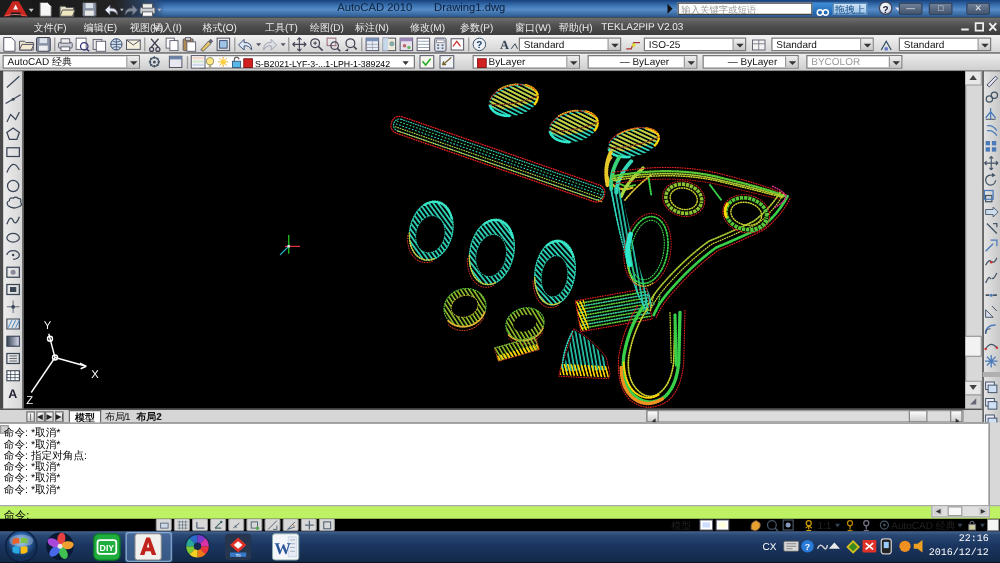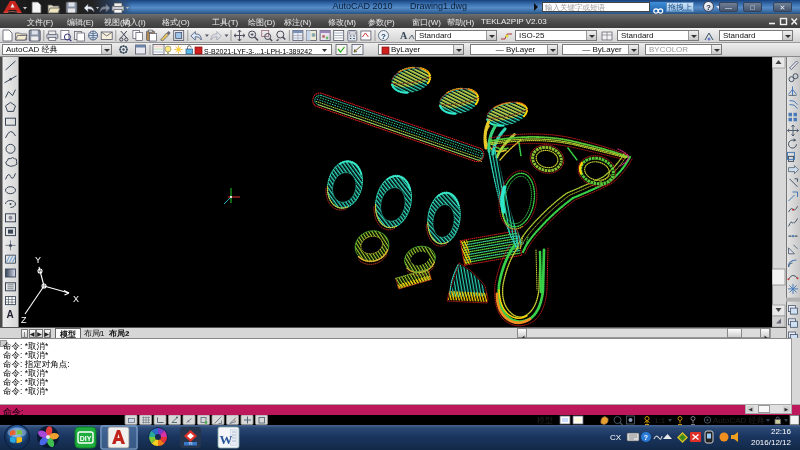--- a/index.html
+++ b/index.html
@@ -2,21 +2,21 @@
 <html><head>
 <meta charset="utf-8">
 <style>
 *{margin:0;padding:0;box-sizing:border-box;}
 html,body{width:800px;height:450px;overflow:hidden;background:#000;font-family:"Liberation Sans",sans-serif;}
 #root{position:absolute;left:0;top:0;width:800px;height:450px;}
 .abs{position:absolute;}
 
 #title{left:0;top:0;width:800px;height:14px;background:linear-gradient(180deg,#16427e 0%,#3a70af 30%,#578cc8 55%,#37689f 85%,#27527e 100%);}
 #titledark{left:0;top:0;width:132px;height:14px;background:linear-gradient(90deg,#141414 0%,#232323 70%,#2c4a74 92%,rgba(40,70,110,0) 100%);}
-#titletext{left:207px;top:1px;width:260px;height:12px;color:#0b1f3a;font-size:9px;text-align:right;white-space:nowrap;}
+#titletext{left:207px;top:1px;width:260px;height:12px;color:#0b1f3a;font-size:9px;text-align:center;white-space:nowrap;}
 
 .wbtn{position:absolute;top:2px;width:19px;height:10px;border-radius:2px;background:linear-gradient(#6e7f96,#45556d);border:1px solid #33435c;color:#e8ecf2;font-size:7px;line-height:9px;text-align:center;}
 
 #menu{left:0;top:14px;width:800px;height:14px;background:linear-gradient(180deg,#6e6e6e 0%,#4e4e4e 50%,#3c3c3c 100%);color:#ececec;font-size:8px;}
 #menu span{position:absolute;top:2.5px;white-space:nowrap;}
 
 #tb1{left:0;top:28px;width:800px;height:15px;background:linear-gradient(180deg,#f2f2f2,#d4d4d4);border-bottom:1px solid #9a9a9a;}
 #tb2{left:0;top:43px;width:800px;height:14px;background:linear-gradient(180deg,#ededed,#cfcfcf);border-bottom:1px solid #8a8a8a;}
 .combo{position:absolute;height:11px;background:#fff;border:1px solid #7a7a7a;font-size:8px;color:#111;line-height:9px;padding-left:3px;white-space:nowrap;overflow:hidden;}
 .combo .arr{position:absolute;right:0;top:0;width:10px;height:100%;background:linear-gradient(#f0f0f0,#c8c8c8);border-left:1px solid #999;}
@@ -27,25 +27,25 @@
 #rtool{left:786px;top:57px;width:14px;height:283px;background:linear-gradient(90deg,#e4e4e4,#c8c8c8);border-left:1px solid #777;}
 .sbtn{position:absolute;background:linear-gradient(#fdfdfd,#cfcfcf);border:1px solid #888;}
 
 #tabrow{left:0;top:327px;width:786px;height:11px;background:#d6d6d6;border-top:1px solid #555;}
 .tabbtn{position:absolute;top:1px;width:9px;height:9px;background:linear-gradient(#fafafa,#d0d0d0);border:1px solid #777;font-size:6px;line-height:8px;text-align:center;color:#222;}
 .tab{position:absolute;top:0px;height:11px;font-size:8px;line-height:11px;padding:0 4px;color:#111;}
 
 #cmd{left:0;top:338px;width:791px;height:66px;background:#fff;border-top:1px solid #888;color:#000;font-size:8.5px;}
 #cmd div{position:absolute;left:3px;white-space:nowrap;}
 #cmdvs{left:791px;top:338px;width:9px;height:66px;background:#d8d8d8;border-left:1px solid #999;}
-#cmdprompt{left:0;top:404px;width:800px;height:11px;background:#be185d;border-top:1px solid #aaa;font-size:9px;color:#000;}
+#cmdprompt{left:0;top:404px;width:800px;height:11px;background:#bef264;border-top:1px solid #aaa;font-size:9px;color:#000;}
 
 #status{left:0;top:415px;width:800px;height:10px;background:linear-gradient(#e8e8e8,#c6c6c6);border-top:1px solid #888;font-size:7.5px;color:#111;}
 
-#task{left:0;top:425px;width:800px;height:25px;background:linear-gradient(180deg,#46648f 0%,#2a4874 12%,#1a3560 45%,#122947 100%);}
+#task{left:0;top:425px;width:800px;height:25px;background:linear-gradient(180deg,#46648f 0%,#2a4874 12%,#1a3560 45%,#122947 100%);font-family:Liberation Mono, monospace;}
 #clock{position:absolute;right:9px;top:1px;color:#fff;font-size:8px;text-align:right;line-height:11px;}
 </style>
 </head>
 <body>
 <div id="root">
 
   <div class="abs" id="title"></div>
   <div class="abs" id="titledark"></div>
   <div class="abs" id="titletext">AutoCAD 2010&nbsp;&nbsp;&nbsp;&nbsp;&nbsp;&nbsp;&nbsp;Drawing1.dwg</div>
 

